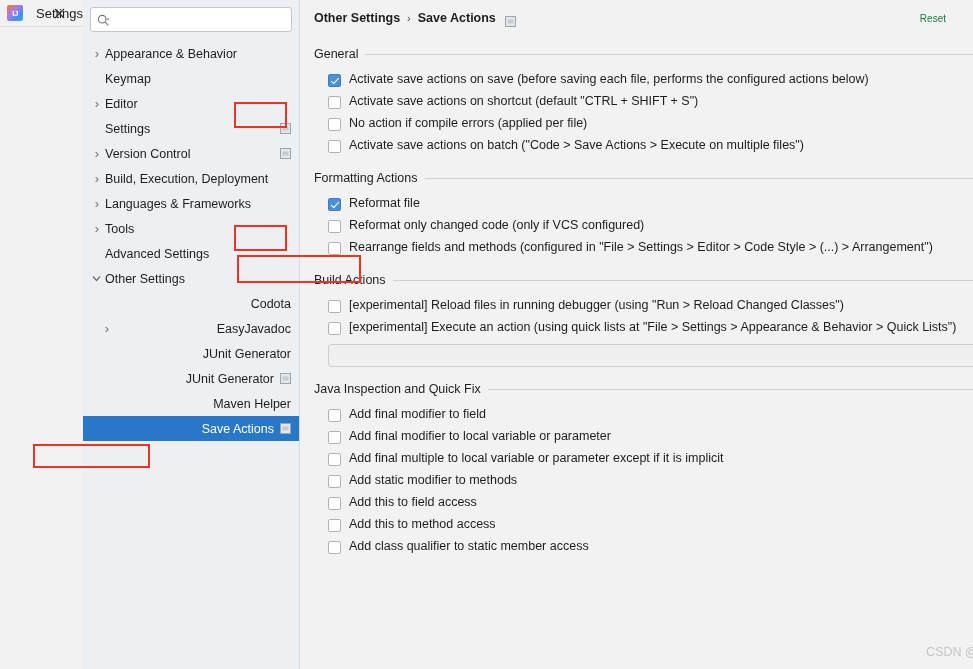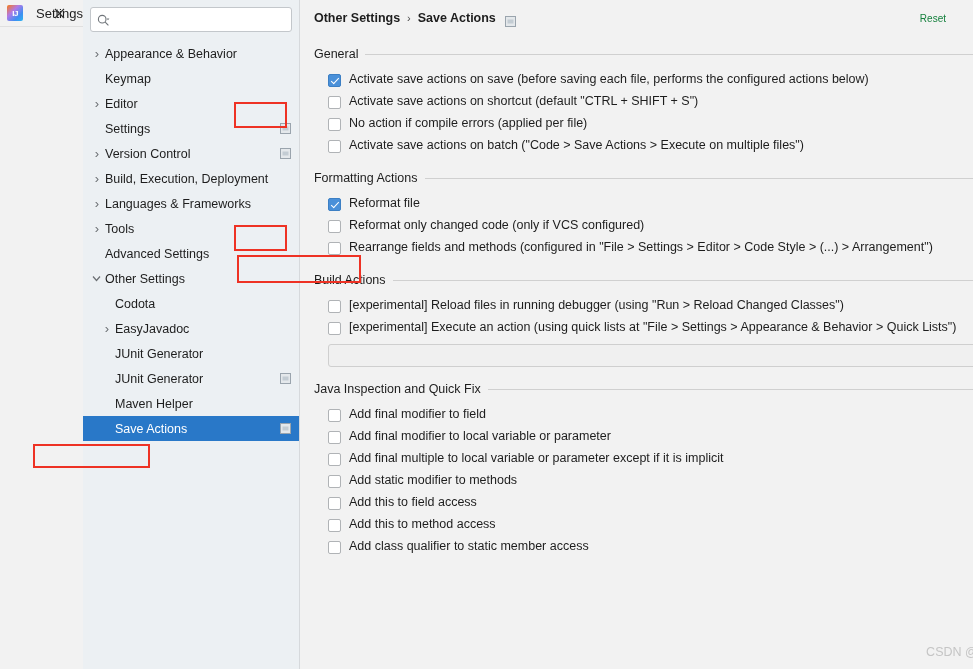--- a/index.html
+++ b/index.html
@@ -111,21 +111,21 @@
   }
   .tree-row .arrow {
     width: 16px; flex: 0 0 16px;
     display: flex; align-items: center; justify-content: center;
     color: #6b6f73;
     font-size: 9px;
   }
   .tree-row .label { flex: 1 1 auto; overflow: hidden; text-overflow: ellipsis; }
   .tree-row.bold .label { font-weight: normal; }
   .tree-row.depth0 { padding-left: 6px; }
-  .tree-row.depth1 { padding-left: 16px; }
+  .tree-row.depth1 { padding-left: 16px; text-align: right; }
   .tree-row.selected { background: #2978c8; color: #ffffff; }
   .tree-row.selected .arrow { color: #ffffff; }
 
   .badge-icon {
     width: 11px; height: 11px;
     flex: 0 0 11px;
     margin-left: 6px;
     display: block;
   }
 

